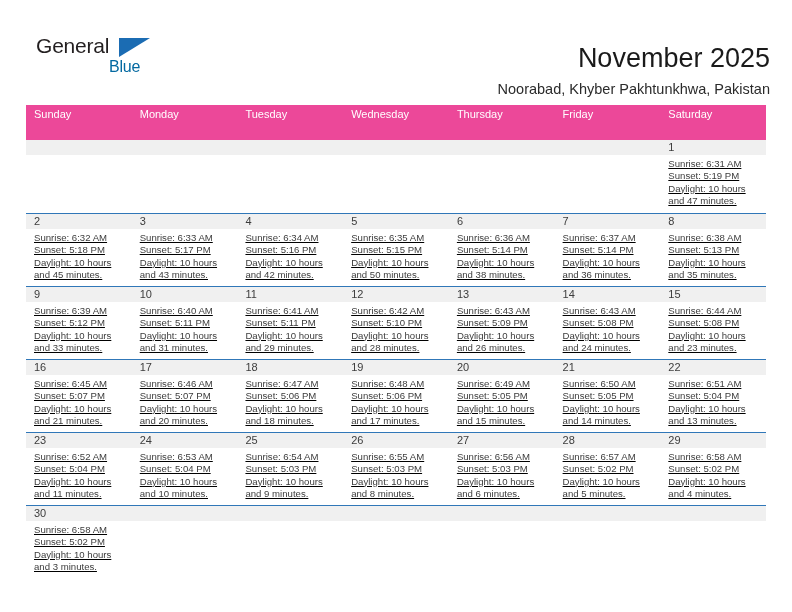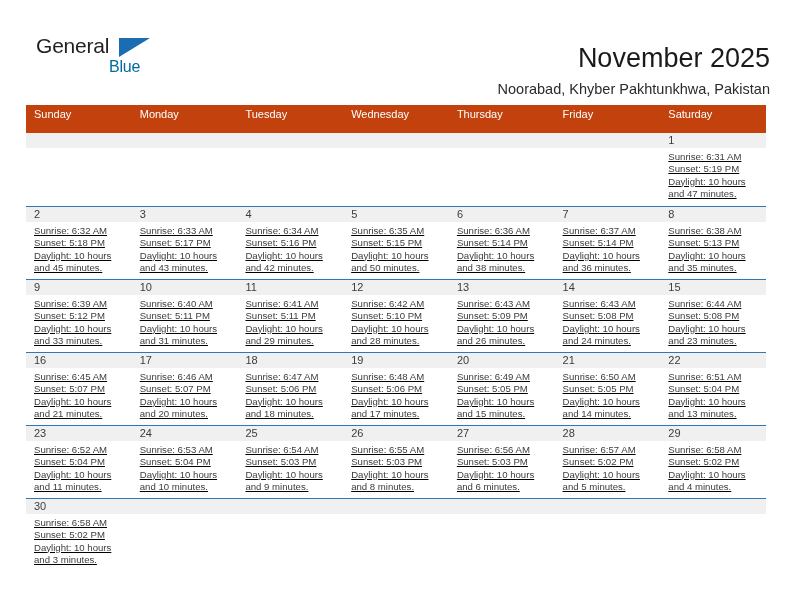--- a/index.html
+++ b/index.html
@@ -88,22 +88,22 @@
   
   .calendar {
     position: absolute;
     left: 26px;
     top: 105px;
     width: 740px;
   }
   .dow-row {
     display: flex;
     width: 100%;
-    background: #c2410c;
-    height: 28px;
+    background: #ec4899;
+    height: 35px;
   }
   .dow-cell {
     flex: 1 1 0;
     color: #ffffff;
     font-size: 11px;
     line-height: 19px;
     padding-left: 8px;
     white-space: nowrap;
     overflow: hidden;
   }

